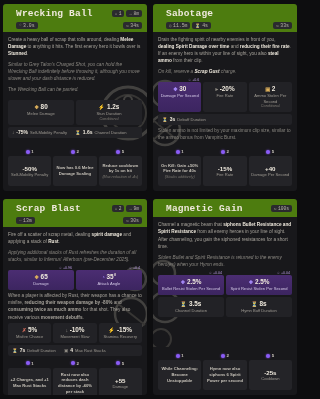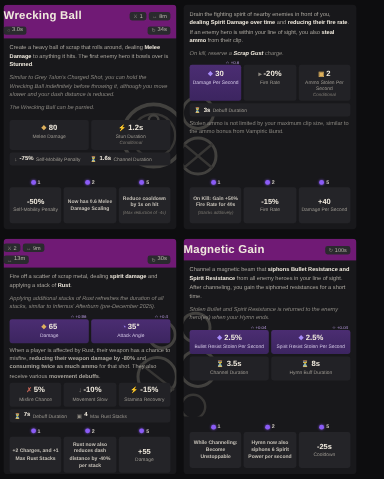--- a/index.html
+++ b/index.html
@@ -18,21 +18,21 @@
   .cell { padding: 4px 3px; overflow: hidden; }
   .card {
     background: #18181b;
     border-radius: 3px;
     width: 100%; height: 100%;
     display: flex; flex-direction: column;
     overflow: hidden;
     position: relative;
   }
   
-  .hdr { background: #701a75; padding: 4px 5px 3px 0; }
+  .hdr { background: #4d7c0f; padding: 4px 5px 3px 13px; font-family: Liberation Mono, monospace; }
   .hdr-top { display: flex; align-items: center; justify-content: space-between; }
   .title {
     color: #efe9dd; font-size: 9.5px; font-weight: bold;
     letter-spacing: .2px; white-space: nowrap;
   }
   .hdr-badges { display: flex; gap: 2px; }
   .badge {
     background: #2a2a2e; border-radius: 2px;
     padding: 1px 3px; display: flex; align-items: center; gap: 1.5px;
     color: #b9b4ab; font-size: 4.6px; white-space: nowrap;
@@ -224,20 +224,41 @@
 
   <div class="cell">
     <div class="card">
       <div class="art" style="left:-18px;top:68px;">
         <svg width="70" height="80" viewBox="0 0 70 80">
           <circle cx="30" cy="22" r="13" fill="none" stroke="#6d6a63" stroke-width="2.5"></circle>
           <circle cx="30" cy="58" r="15" fill="none" stroke="#6d6a63" stroke-width="2.5"></circle>
           <path d="M18 48 L42 68 M42 48 L18 68" stroke="#57544e" stroke-width="2"></path>
         </svg>
       </div>
+      <div class="hdr">
+        <div class="hdr-top">
+          <div class="title">Sabotage</div>
+        </div>
+        <div class="hdr-bot">
+          <div class="hdr-badges">
+            <div class="badge">
+              <span class="ic">◎</span>
+              <span>11.5m</span>
+            </div>
+            <div class="badge">
+              <span class="ic">⏳</span>
+              <span>4s</span>
+            </div>
+          </div>
+          <div class="badge">
+            <span class="ic">↻</span>
+            <span>33s</span>
+          </div>
+        </div>
+      </div>
       <div class="desc">
         <p>Drain the fighting spirit of nearby enemies in front of you, <b>dealing Spirit Damage over time</b> and <b>reducing their fire rate</b>. If an enemy hero is within your line of sight, you also <b>steal ammo</b> from their clip.</p>
         <p class="it">On kill, reserve a <b>Scrap Gust</b> charge.</p>
       </div>
       <div class="stats">
         <div class="srow">
           <div class="sbox hi">
             <div class="scale">
                 <span>☆</span>
                 <span>+0.6</span>
@@ -312,20 +333,21 @@
     <div class="card">
       <div class="art" style="right:-18px;top:60px;">
         <svg width="72" height="90" viewBox="0 0 72 90">
           <circle cx="42" cy="20" r="11" fill="none" stroke="#6d6a63" stroke-width="2.5"></circle>
           <circle cx="38" cy="55" r="16" fill="none" stroke="#6d6a63" stroke-width="2.5"></circle>
           <path d="M24 44 L52 66" stroke="#57544e" stroke-width="2"></path>
         </svg>
       </div>
       <div class="hdr">
         <div class="hdr-top">
+          <div class="title">Scrap Blast</div>
           <div class="hdr-badges">
             <div class="badge">
               <span class="ic">⚔</span>
               <span>2</span>
             </div>
             <div class="badge">
               <span class="ic">↔</span>
               <span>9m</span>
             </div>
           </div>

